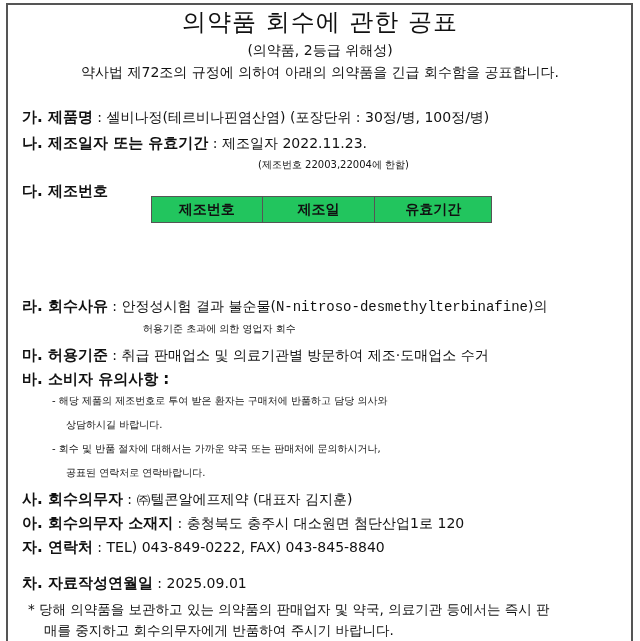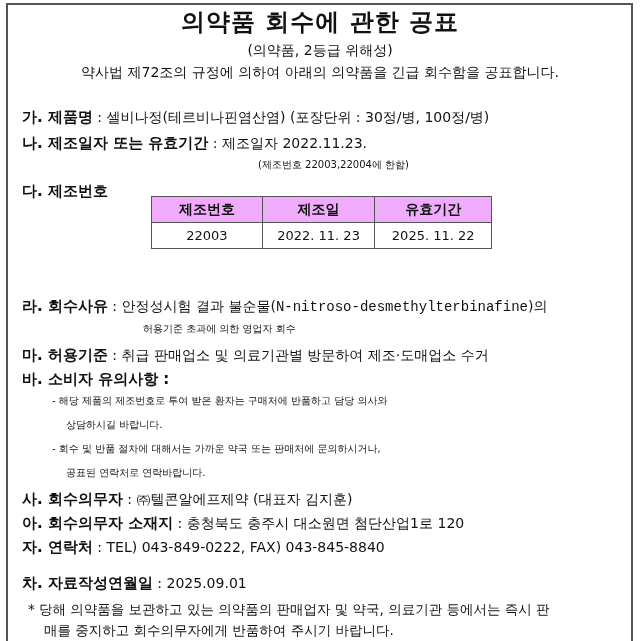--- a/index.html
+++ b/index.html
@@ -25,21 +25,21 @@
       border-bottom: none;
       box-sizing: border-box;
     }
     .title {
       position: absolute;
       left: 0;
       top: 6px;
       width: 640px;
       text-align: center;
       font-size: 24px;
-      font-weight: bold;
+      font-weight: normal;
       letter-spacing: 1px;
     }
     .subtitle {
       position: absolute;
       left: 0;
       top: 42px;
       width: 640px;
       text-align: center;
       font-size: 14px;
     }
@@ -81,21 +81,21 @@
       border-collapse: collapse;
       font-size: 13px;
     }
     table.lots th, table.lots td {
       border: 1px solid #555555;
       text-align: center;
       height: 25px;
       padding: 0;
     }
     table.lots th {
-      background: #f0abfc;
+      background: #22c55e;
       font-weight: bold;
       font-size: 14px;
     }
     .col1 { width: 111px; }
     .col2 { width: 113px; }
     .col3 { width: 117px; }
     .footnote {
       position: absolute;
       left: 28px;
       font-size: 13.5px;
@@ -126,25 +126,20 @@
 
 <table class="lots">
   <thead>
     <tr>
       <th class="col1">제조번호</th>
       <th class="col2">제조일</th>
       <th class="col3">유효기간</th>
     </tr>
   </thead>
   <tbody>
-    <tr>
-      <td>22003</td>
-      <td>2022. 11. 23</td>
-      <td>2025. 11. 22</td>
-    </tr>
   </tbody>
 </table>
 
 <div class="line" style="top:297px;">
   <span class="label">라.  회수사유</span><span class="value">  :  안정성시험  결과  불순물(</span><span class="mono">N-nitroso-desmethylterbinafine</span><span class="value">)의</span>
 </div>
 <div class="indent-line" style="left:143px; top:322px;">허용기준 초과에 의한 영업자 회수</div>
 
 <div class="line" style="top:346px;">
   <span class="label">마. 허용기준</span><span class="value"> : 취급 판매업소 및 의료기관별 방문하여 제조·도매업소 수거</span>

